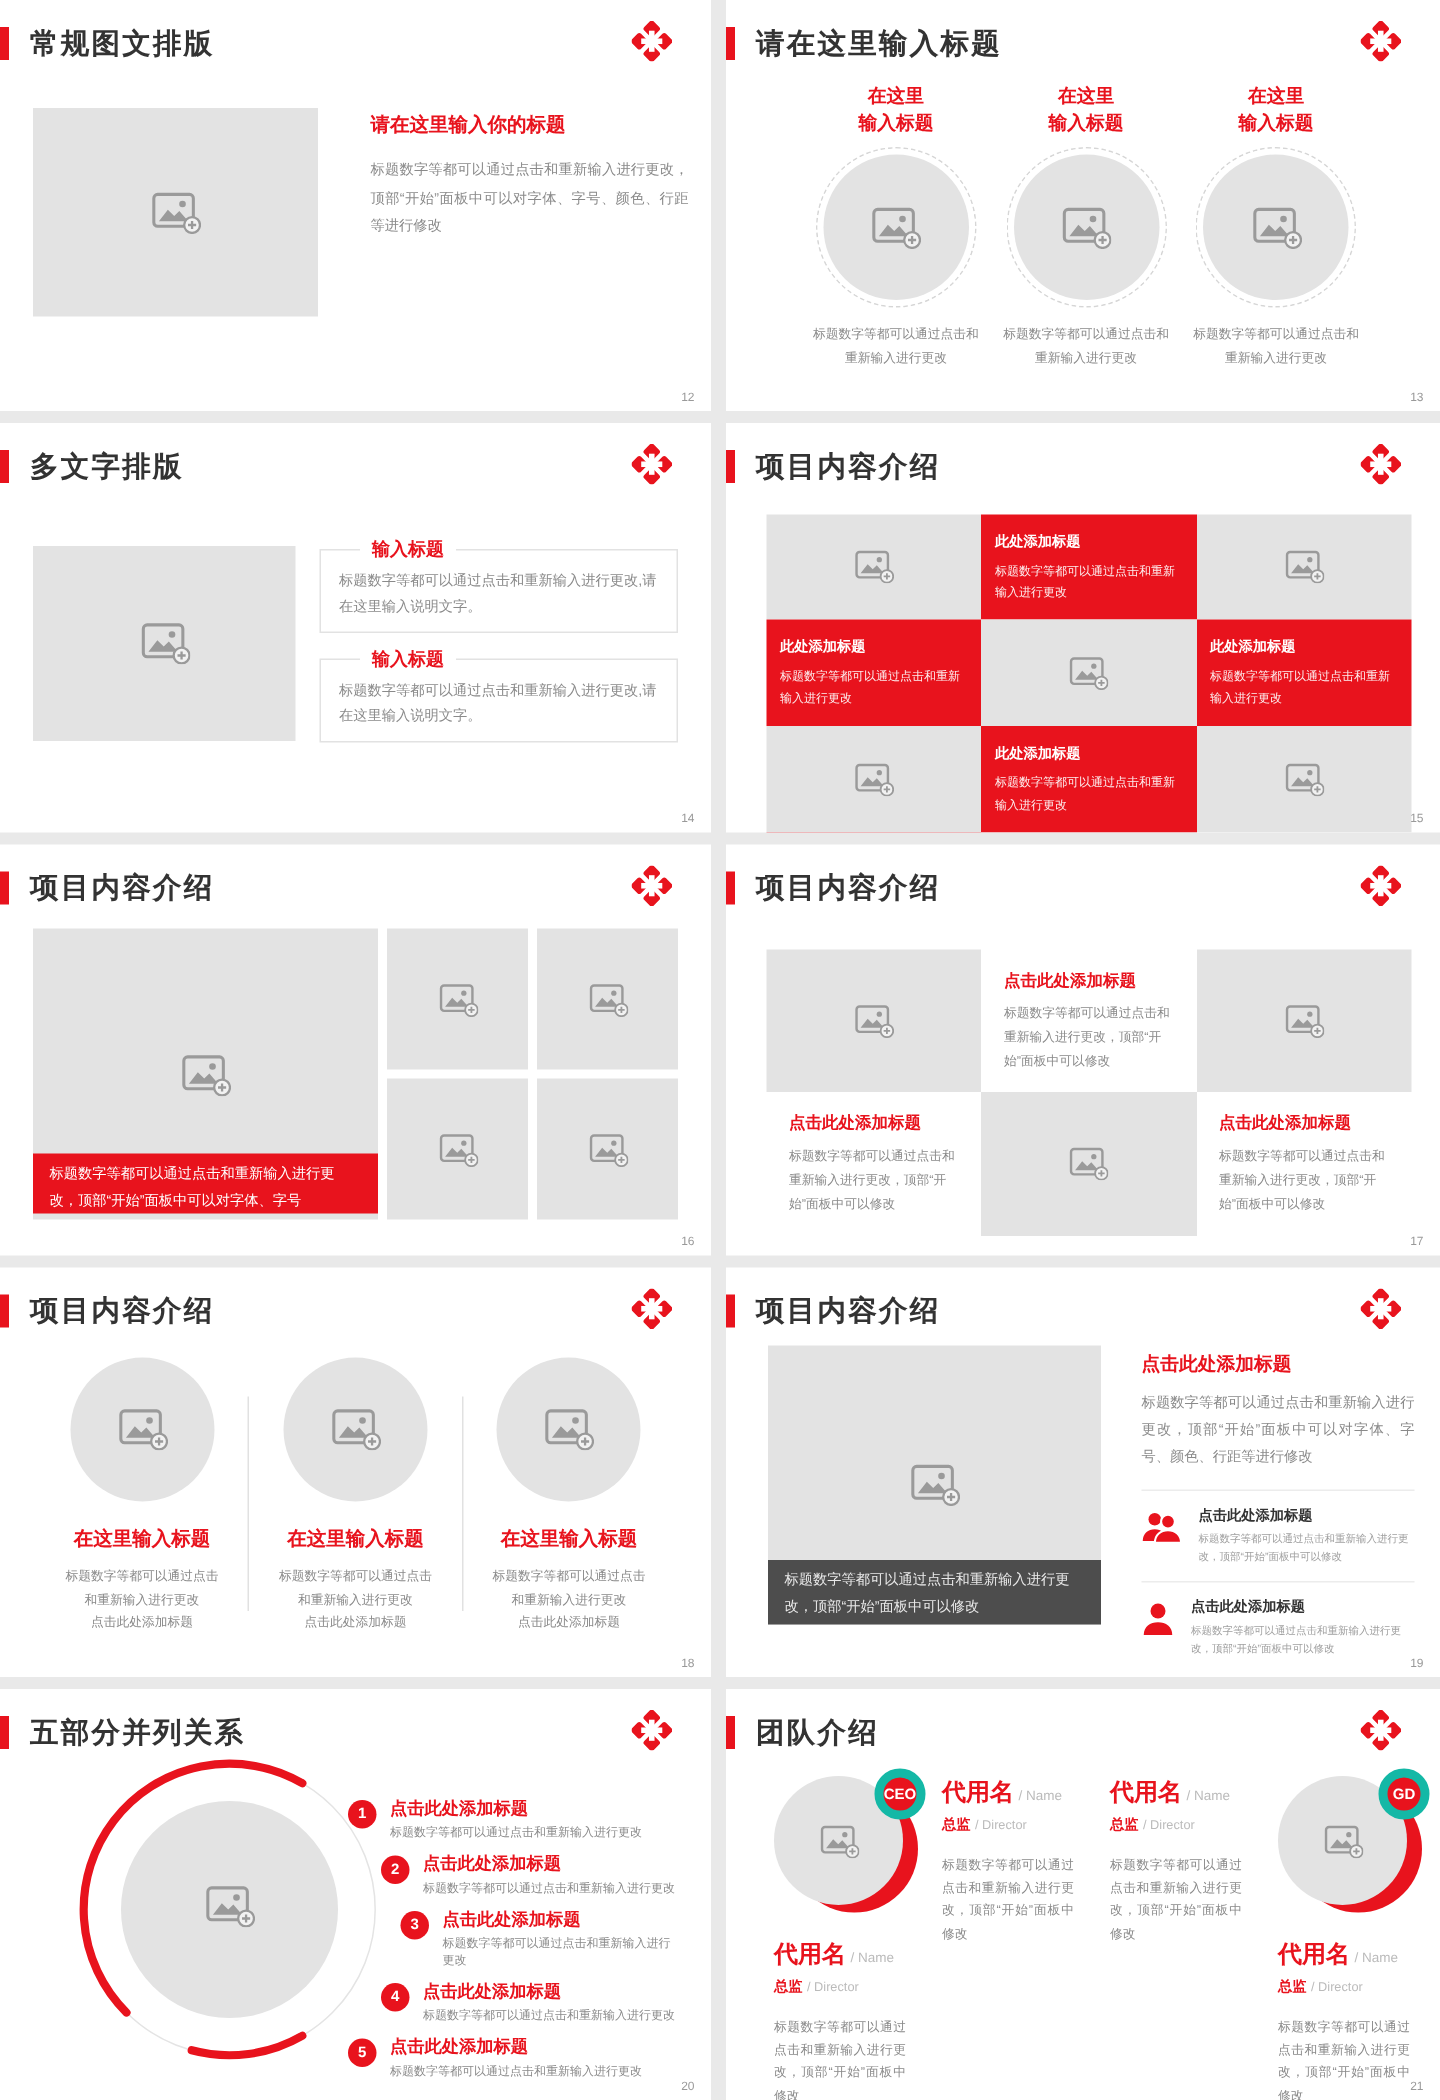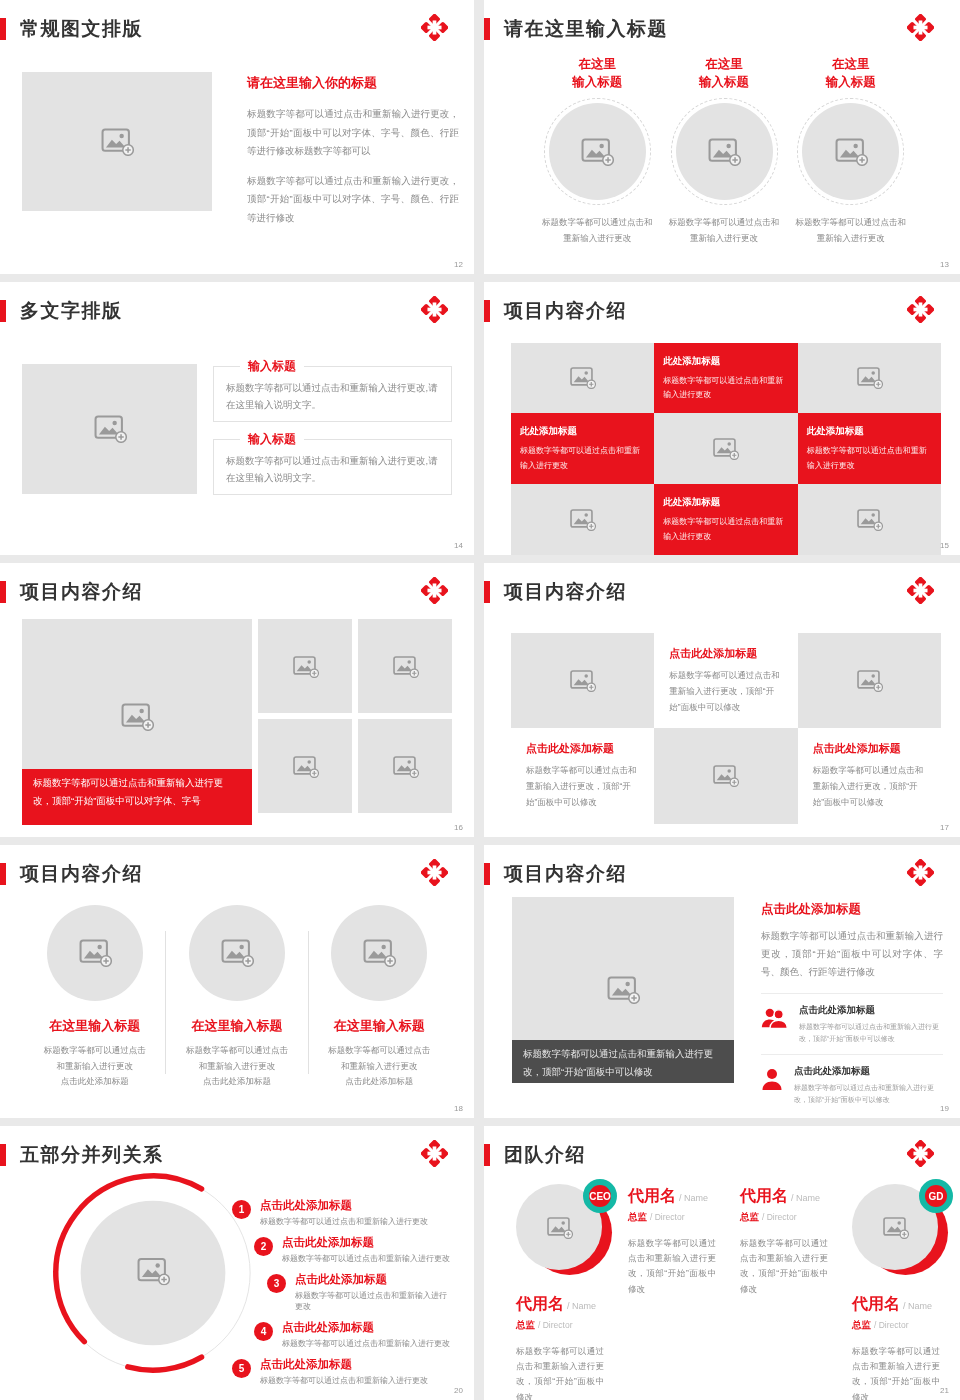--- a/index.html
+++ b/index.html
@@ -54,21 +54,21 @@
     grid-template-columns:repeat(3,1fr);grid-template-rows:1fr 1fr;}
   .cell{display:flex;align-items:center;justify-content:center;}
   .cell.gray{background:var(--lite);}
   .cell.red{background:var(--red);padding:11px 9px;flex-direction:column;
     align-items:flex-start;justify-content:flex-start;}
   .cell.red h4{margin:1px 0 6px;font-size:9.5px;color:#fff;}
   .cell.red p{margin:0;font-size:8px;color:rgba(255,255,255,.93);line-height:1.8;}
 
   
   .s16-img{left:22px;top:56px;width:230px;height:194px;}
-  .s16-cap{position:absolute;left:22px;top:206px;width:230px;height:56px;background:var(--red);
+  .s16-cap{position:absolute;left:22px;top:206px;width:230px;height:40px;background:var(--red);
     color:#fff;font-size:9.5px;line-height:1.9;padding:5px 11px;z-index:2;}
   .s16-grid{position:absolute;left:258px;top:56px;width:194px;height:194px;display:grid;
     grid-template-columns:1fr 1fr;grid-template-rows:1fr 1fr;gap:6px;}
   .s16-grid .imgcell{background:var(--lite);display:flex;align-items:center;justify-content:center;}
 
   
   .s17-grid{position:absolute;left:27px;top:70px;width:430px;height:161px;display:grid;
     grid-template-columns:repeat(3,1fr);grid-template-rows:1fr 1fr;}
   .cell.txt{background:#fff;padding:13px 15px;flex-direction:column;align-items:flex-start;justify-content:flex-start;}
   .cell.txt h4{margin:0 0 7px;font-size:11px;color:var(--red);}
@@ -178,21 +178,20 @@
     <svg class="logo">
         <use href="#icon-cross"></use>
       </svg>
     <div class="imgbox s12-img">
       <svg class="icn">
           <use href="#icon-img"></use>
         </svg>
     </div>
     <div class="s12-text">
       <h3>请在这里输入你的标题</h3>
-      <p>标题数字等都可以通过点击和重新输入进行更改，顶部“开始”面板中可以对字体、字号、颜色、行距等进行修改标题数字等都可以</p>
       <p>标题数字等都可以通过点击和重新输入进行更改，顶部“开始”面板中可以对字体、字号、颜色、行距等进行修改</p>
     </div>
     <span class="pagenum">12</span>
   </section>
 
   <section class="slide">
     <div class="s-head">
       <i class="t-bar"></i>
       <h2 class="t-text">请在这里输入标题</h2>
     </div>

